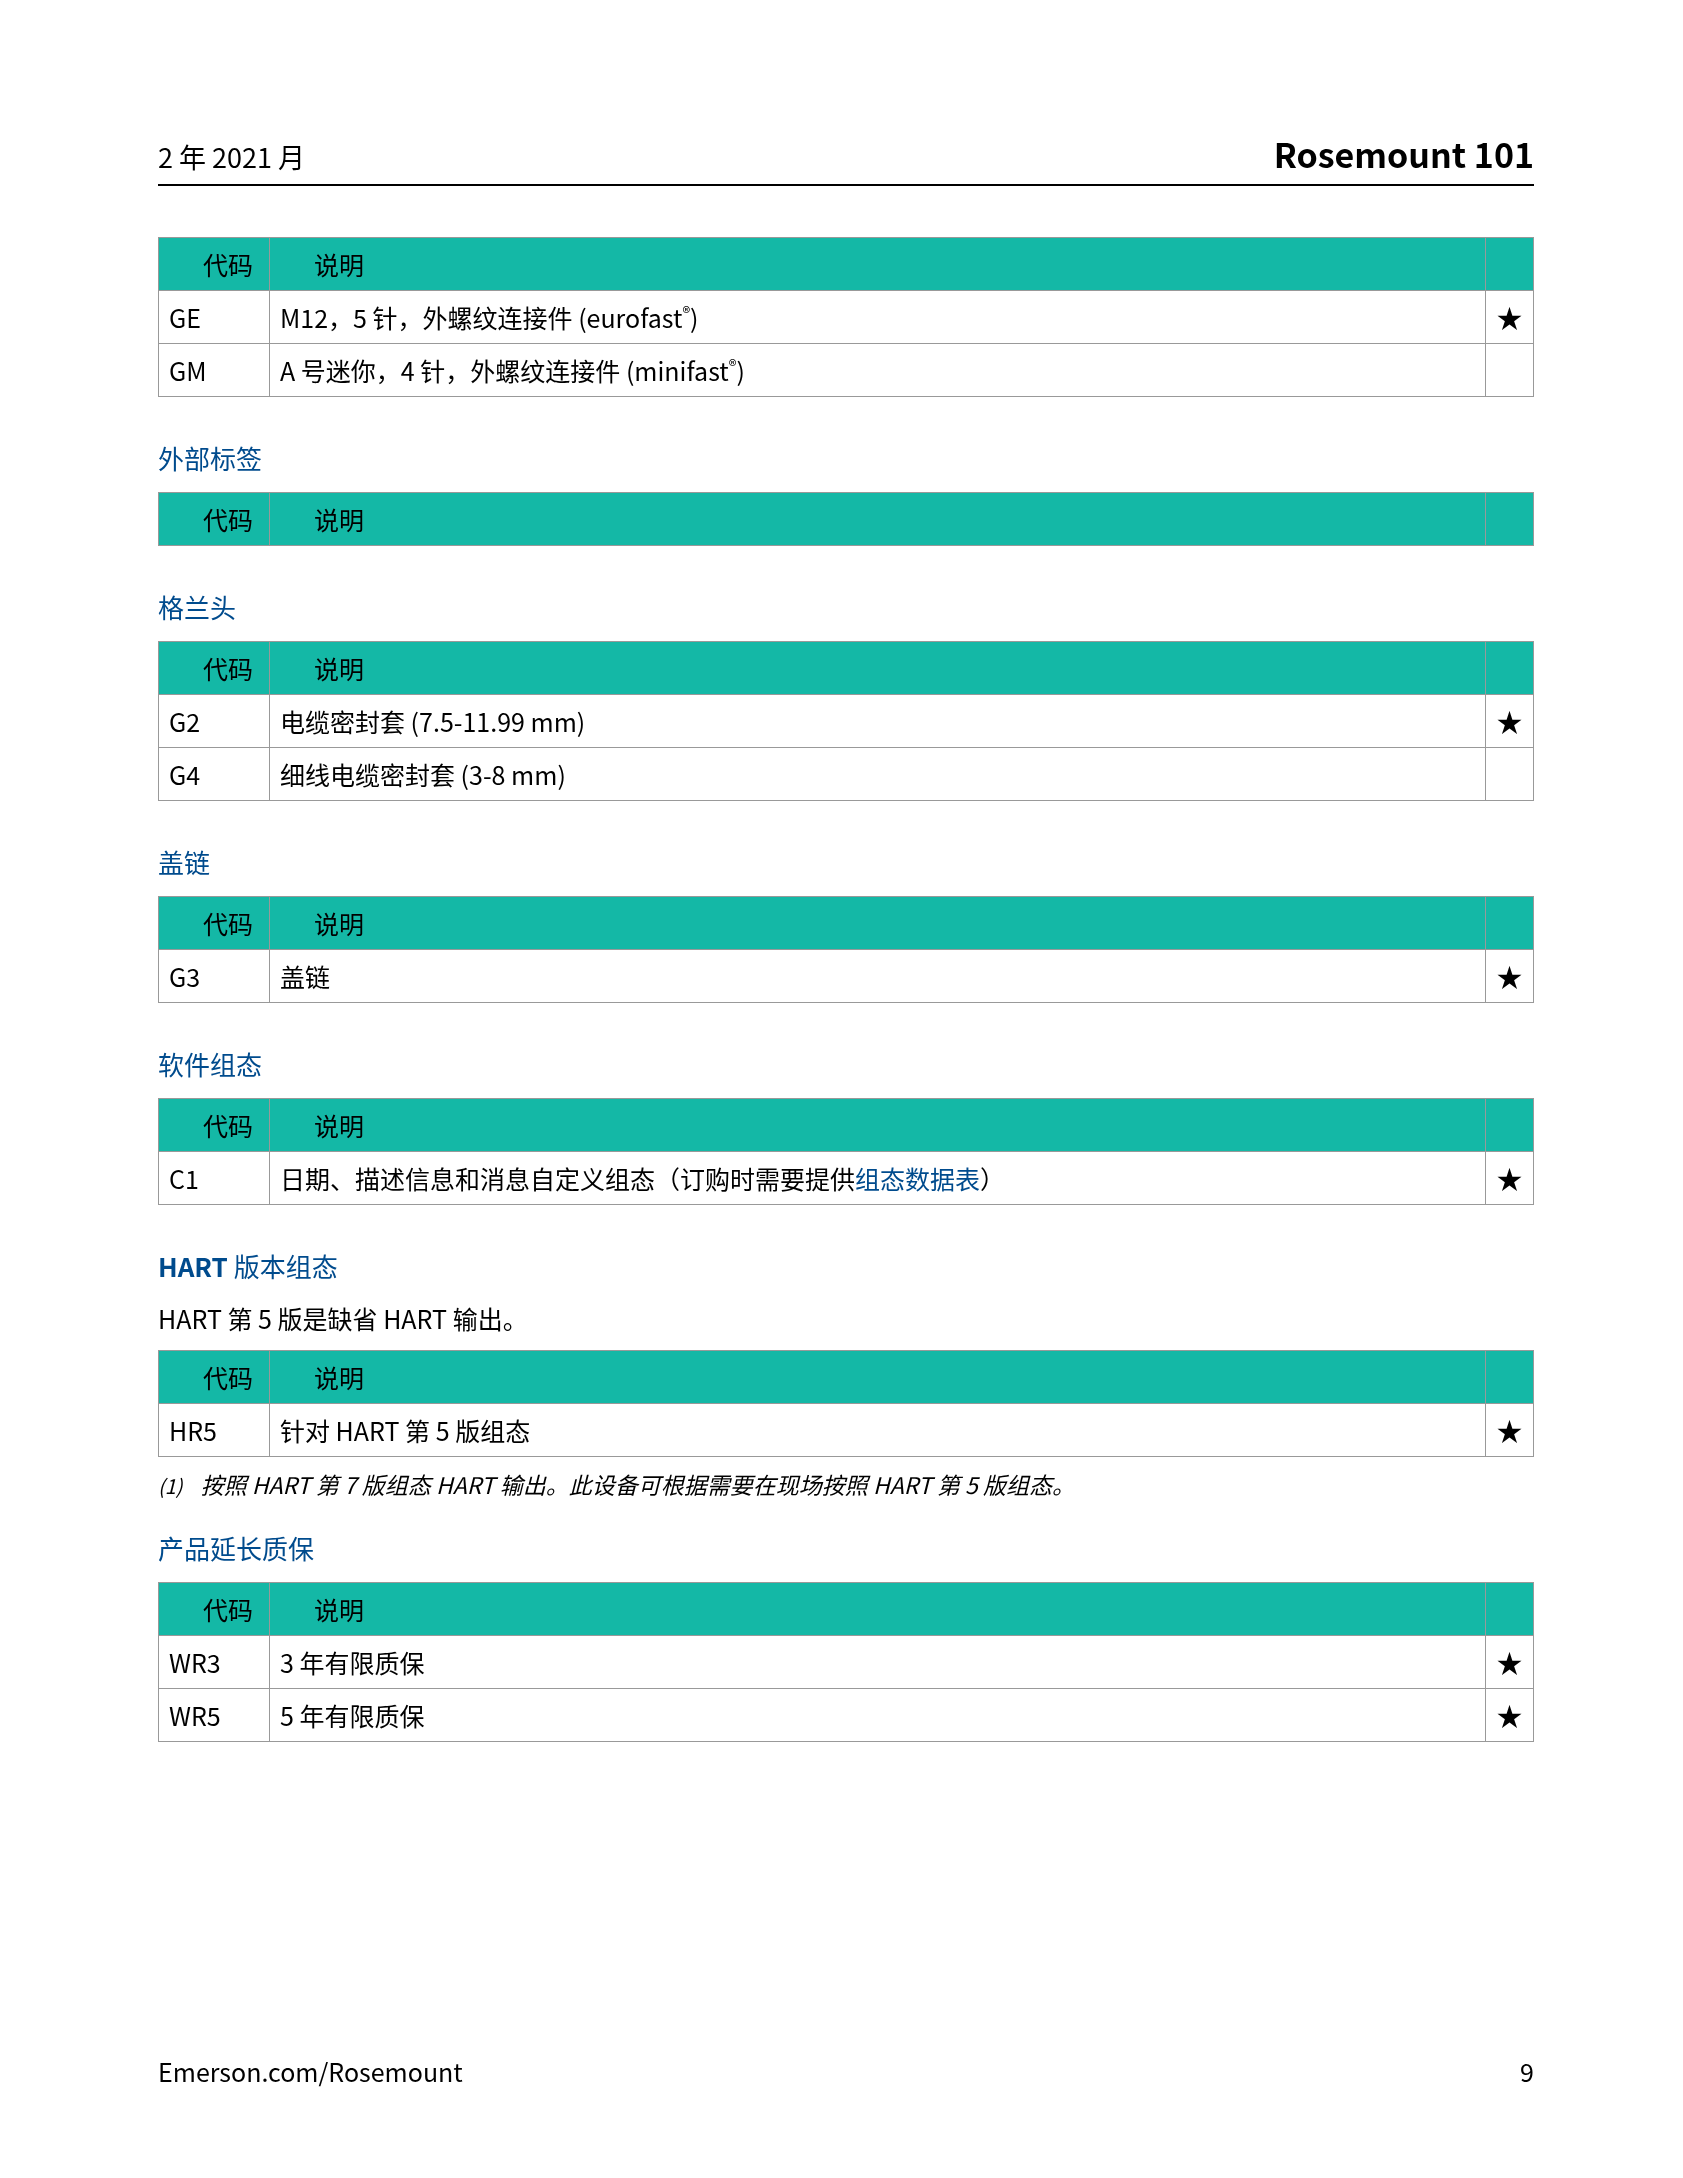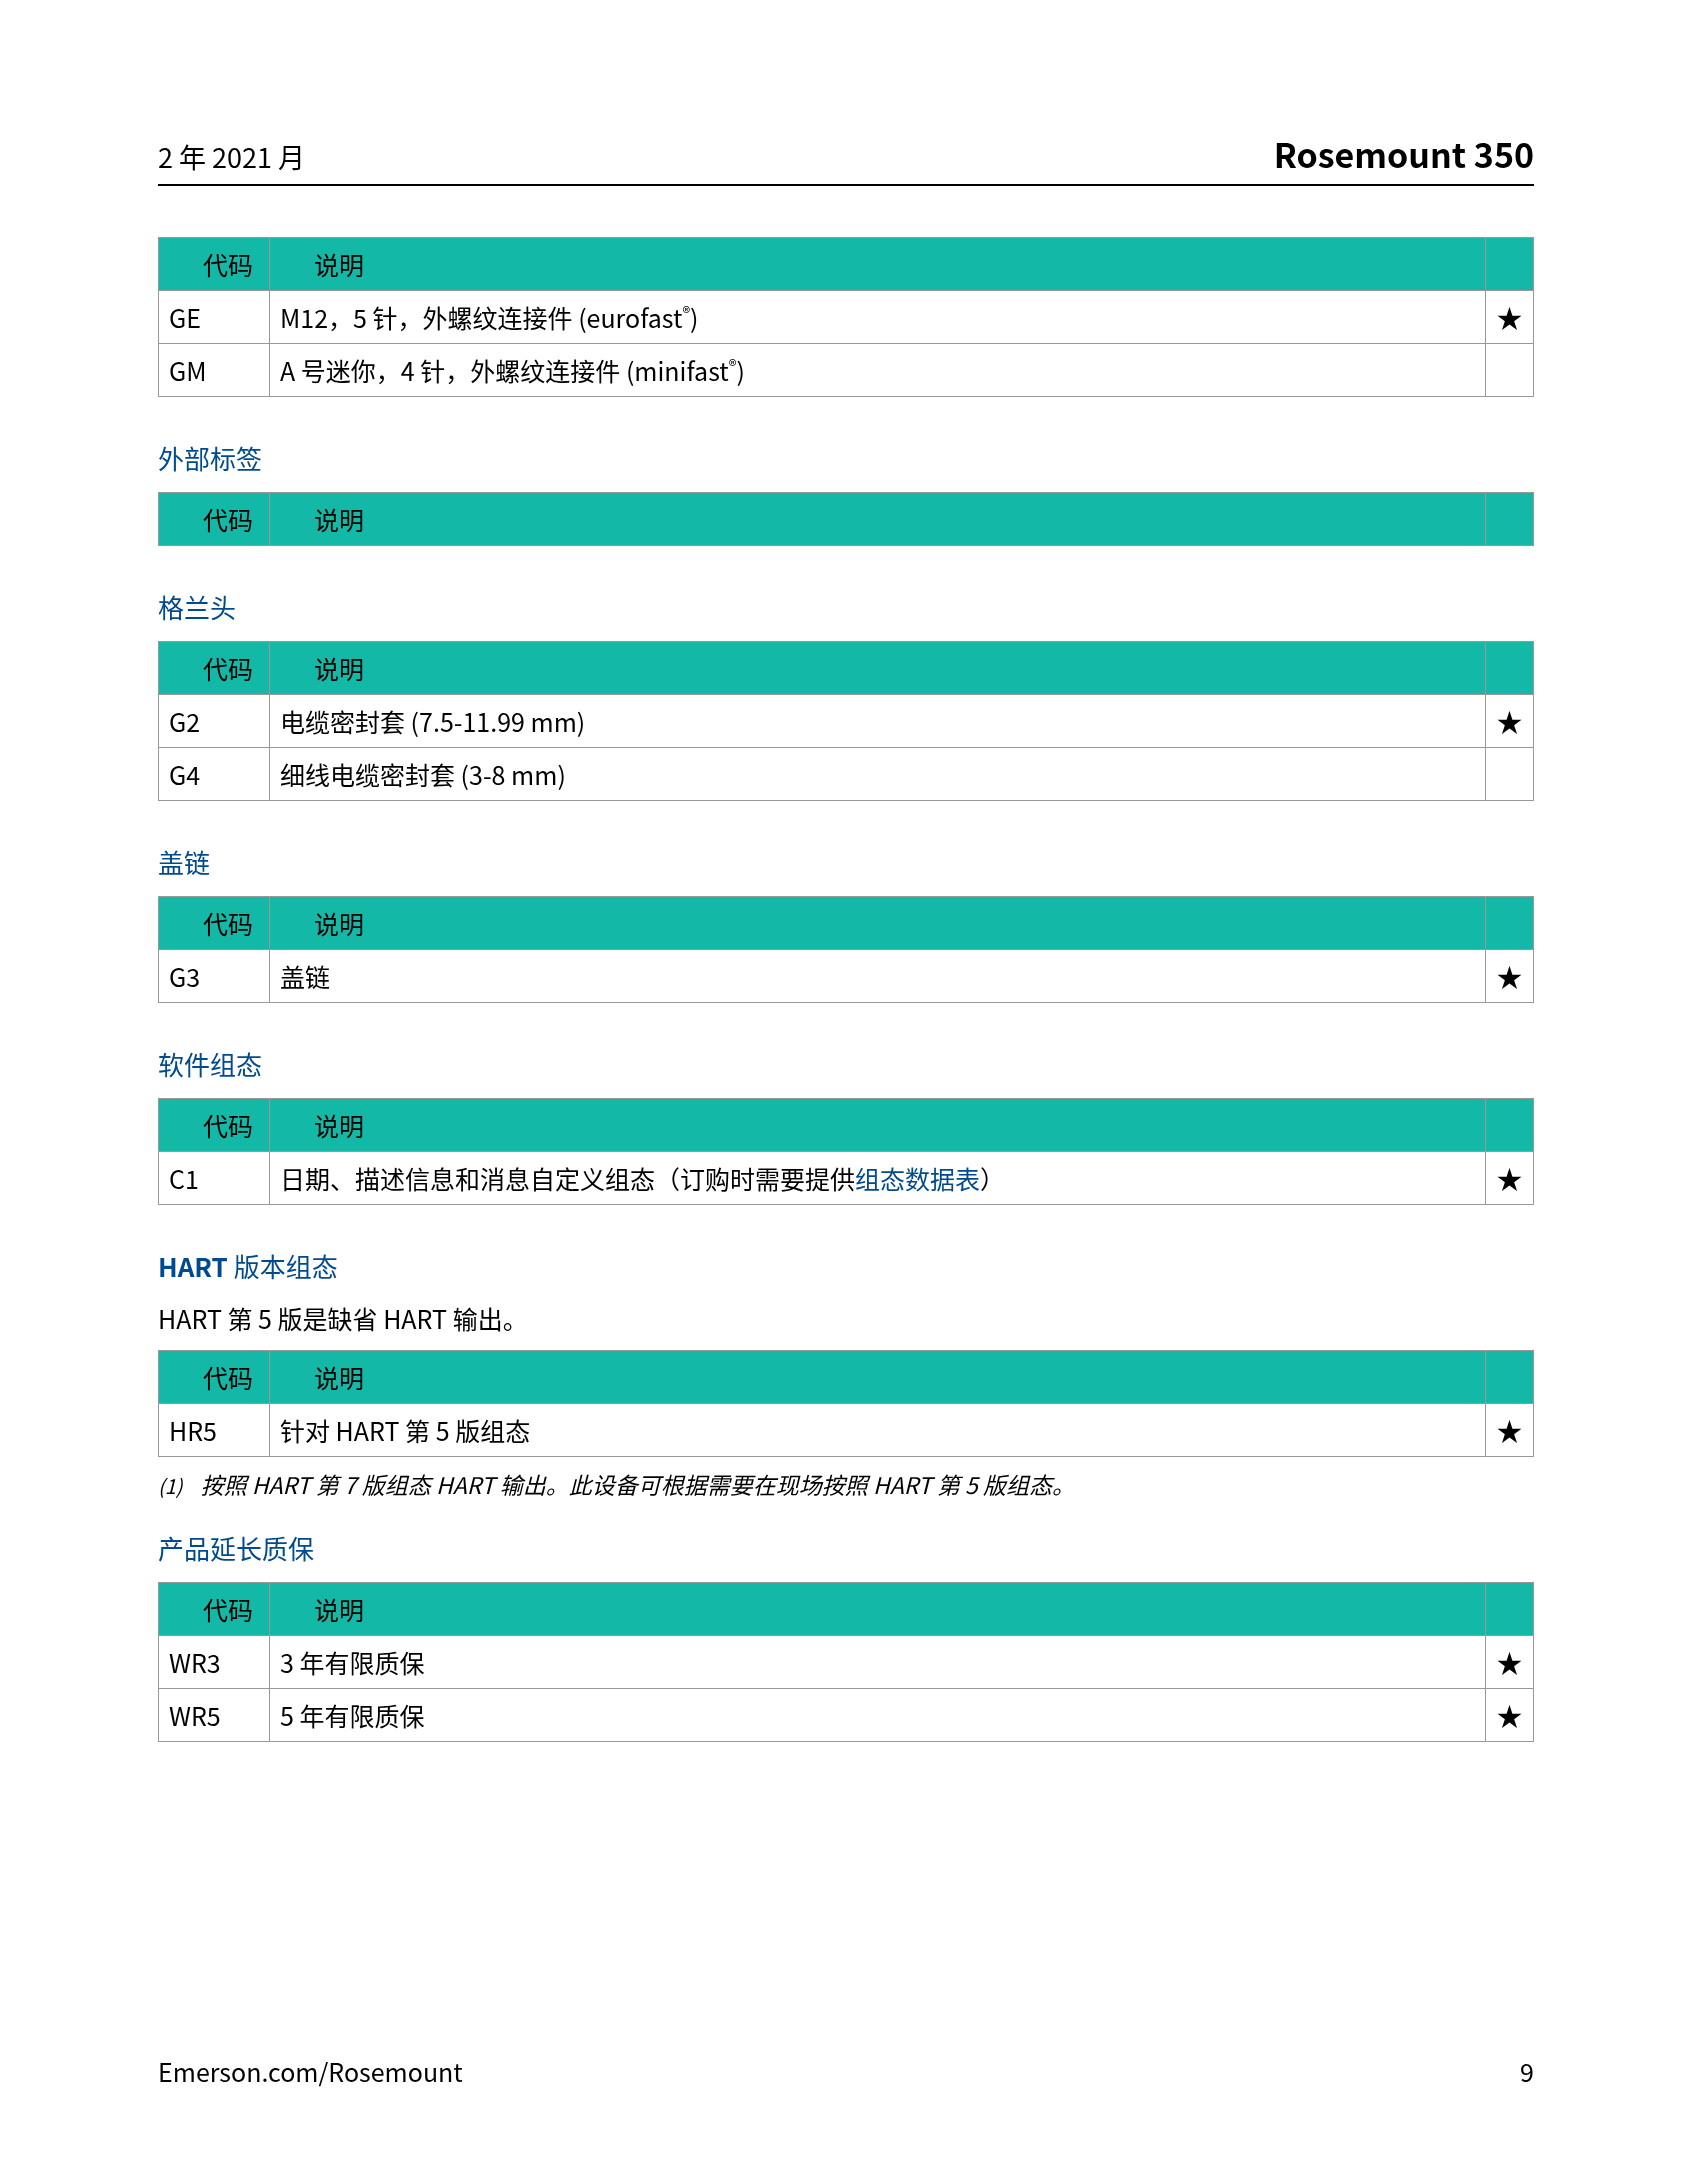--- a/index.html
+++ b/index.html
@@ -93,21 +93,21 @@
     align-items: center;
   }
 </style>
 </head>
 <body>
 
 <div class="page">
 
   <div class="hdr">
     <div class="hdr-left">2 年 2021 月</div>
-    <div class="hdr-right">Rosemount 350</div>
+    <div class="hdr-right">Rosemount 101</div>
   </div>
 
   <table>
     <colgroup>
         <col class="code">
         <col class="desc">
         <col class="star">
       </colgroup>
     <tbody>
         <tr>

